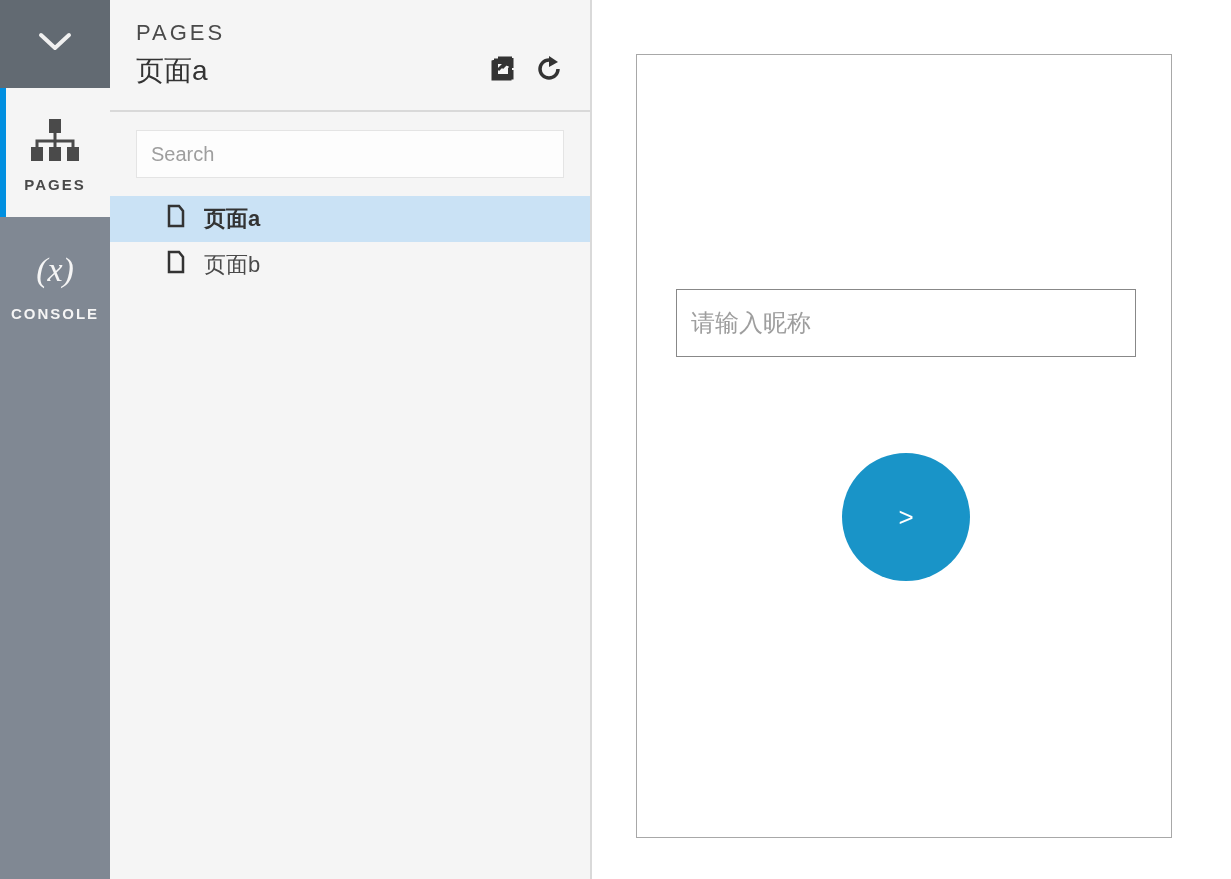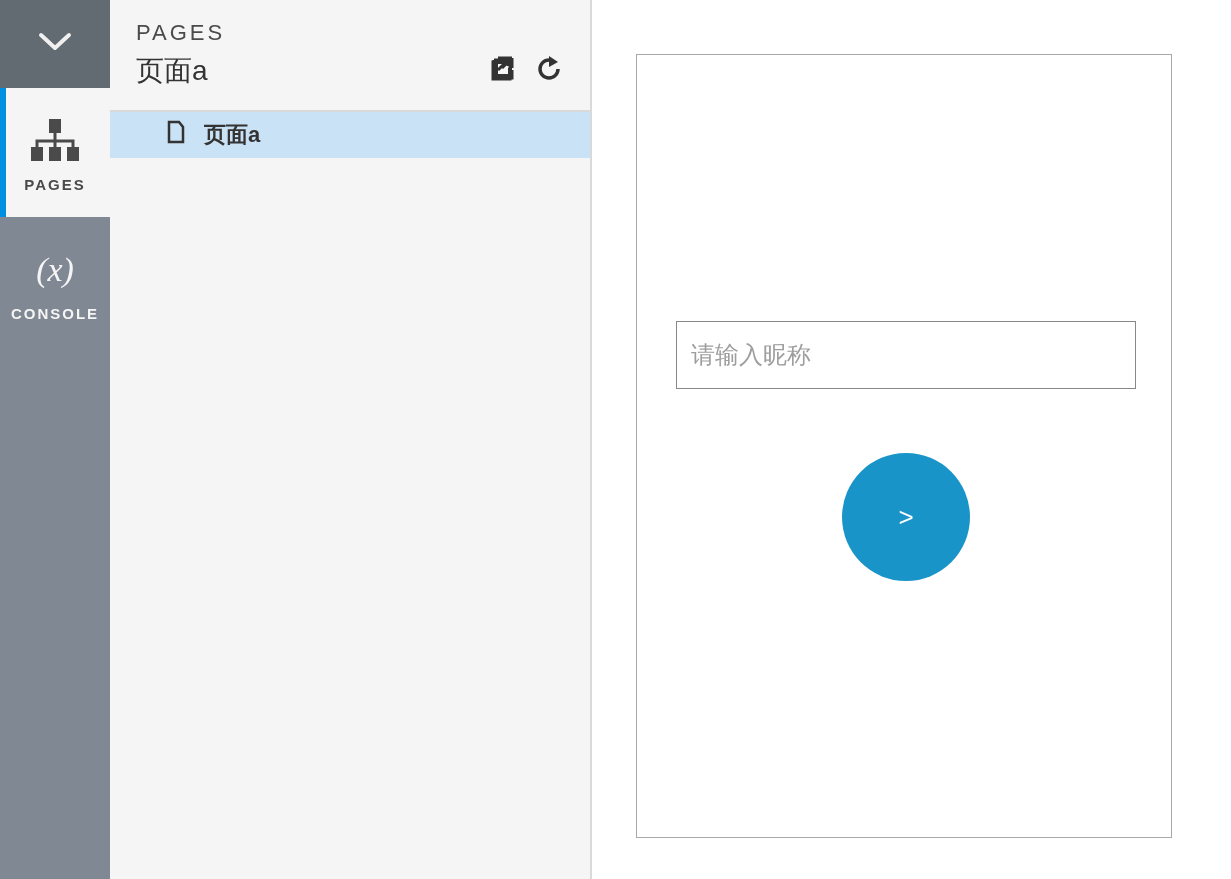--- a/index.html
+++ b/index.html
@@ -158,21 +158,20 @@
     .nickname-input {
       position: absolute;
       left: 39px;
       top: 234px;
       width: 460px;
       height: 68px;
       border: 1px solid #888888;
       font-size: 24px;
       padding: 0 14px;
       background: #ffffff;
-      margin-top: 32px;
     }
     .nickname-input::placeholder {
       color: #9e9e9e;
     }
     .circle-button {
       position: absolute;
       left: 205px;
       top: 398px;
       width: 128px;
       height: 128px;
@@ -238,30 +237,41 @@
         <span>
           <svg width="28" height="26" viewBox="0 0 28 26">
             <path d="M22 13 A9 9 0 1 1 13 4" stroke="#333" stroke-width="3.5" fill="none"></path>
             <path d="M13 0 L22 6 L13 11 Z" fill="#333"></path>
           </svg>
         </span>
       </div>
     </div>
   </div>
 
+  <div class="search-wrap">
+    <input class="search-input" type="text" placeholder="Search" style="">
+  </div>
 
   <div class="page-list">
     <div class="page-item selected">
       <span>
         <svg width="20" height="24" viewBox="0 0 20 24">
           <path d="M3 2 H13 L17 7 V22 H3 Z" fill="none" stroke="#333" stroke-width="2.5"></path>
         </svg>
       </span>
       <span>页面a</span>
     </div>
+    <div class="page-item">
+      <span>
+        <svg width="20" height="24" viewBox="0 0 20 24">
+          <path d="M3 2 H13 L17 7 V22 H3 Z" fill="none" stroke="#333" stroke-width="2.5"></path>
+        </svg>
+      </span>
+      <span>页面b</span>
+    </div>
   </div>
 </div>
 
 <div class="canvas-area">
   <div class="device-frame">
     <input class="nickname-input" type="text" placeholder="请输入昵称" style="">
     <div class="circle-button">
       <span>&gt;</span>
     </div>
   </div>

